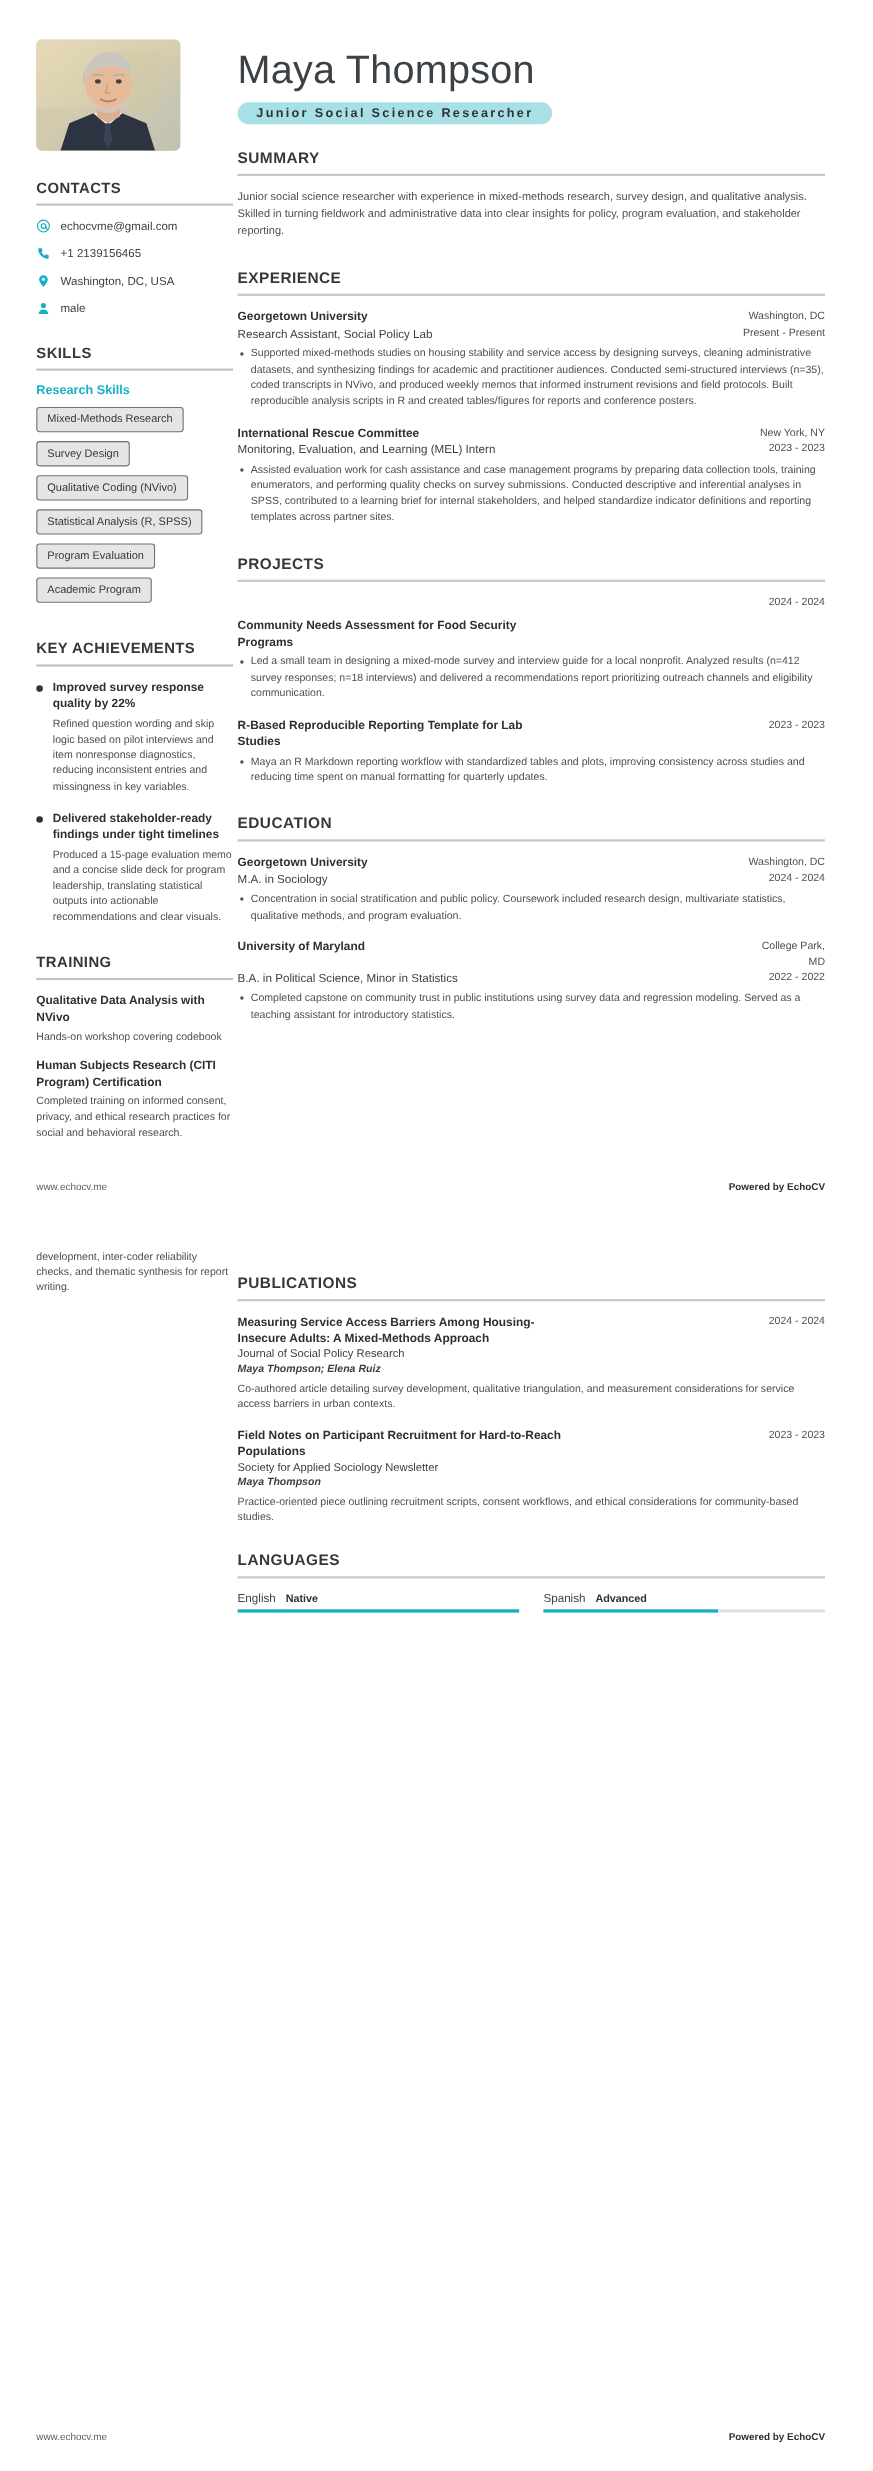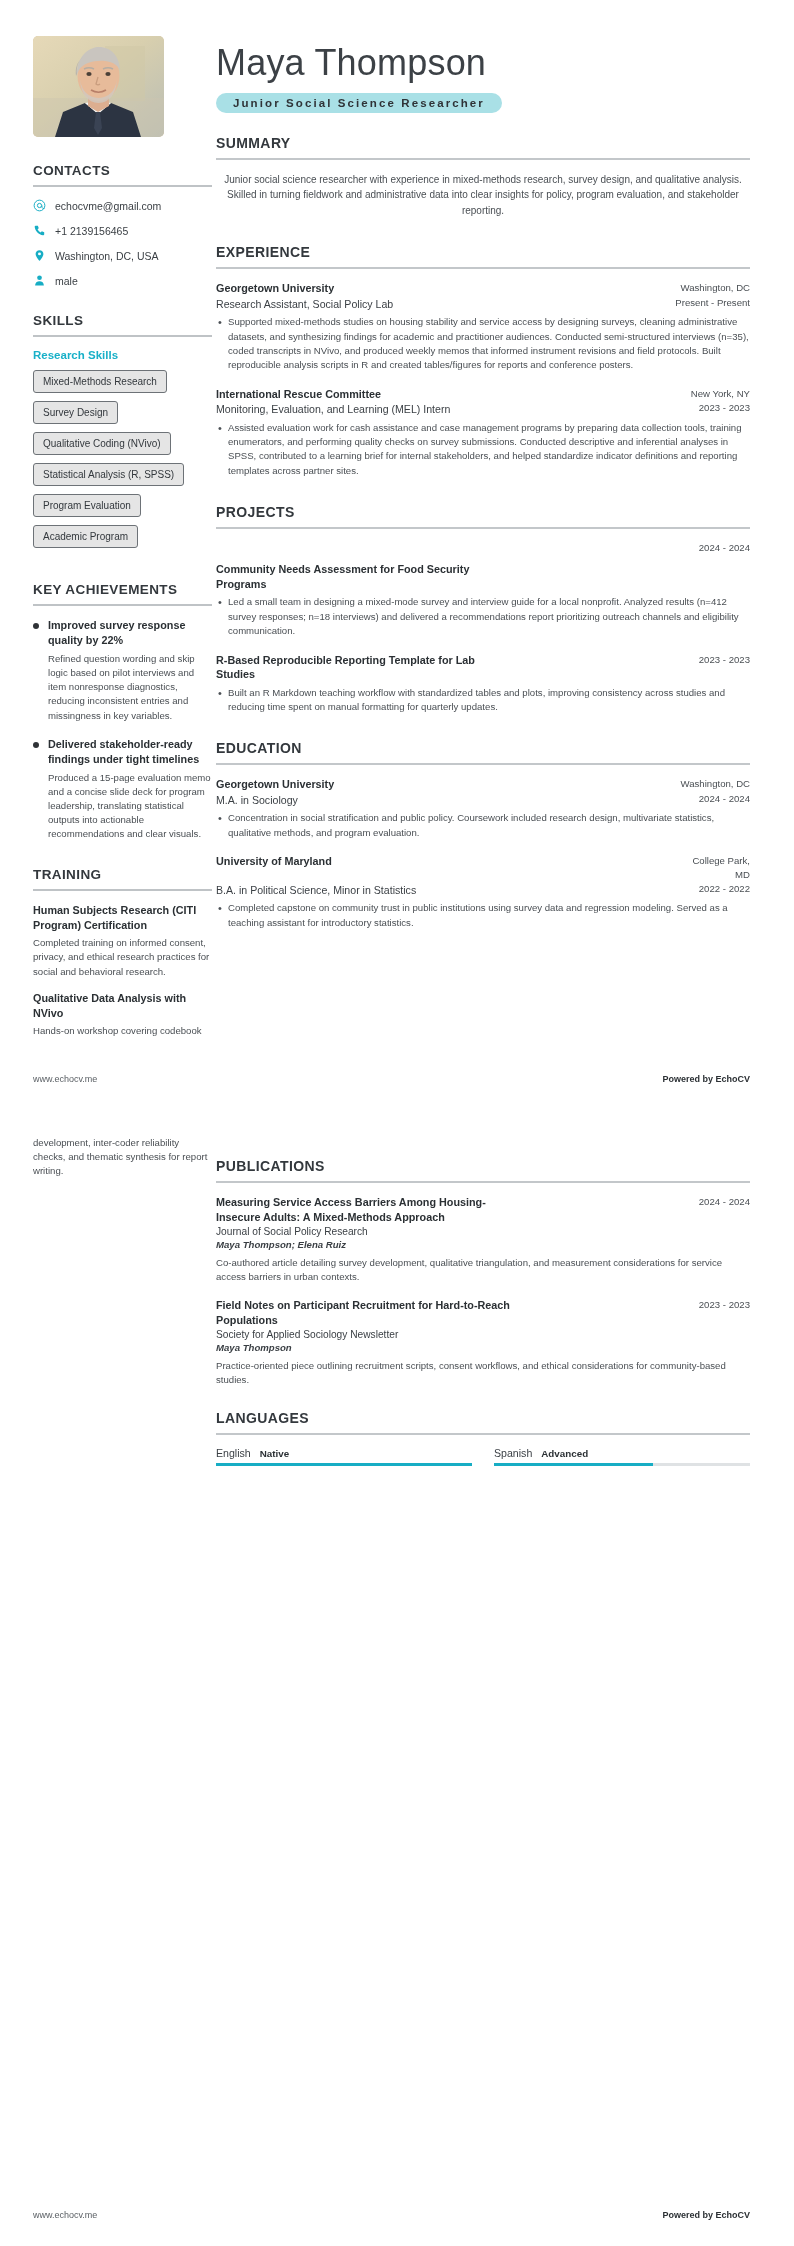--- a/index.html
+++ b/index.html
@@ -122,21 +122,20 @@
     border-radius: 11px;
     padding: 4px 17px;
     font-size: 11.5px;
     font-weight: 600;
     letter-spacing: 2.1px;
   }
   .summary-text {
     font-size: 10px;
     line-height: 1.55;
     color: #4a4f54;
-    text-align: center;
   }
 
   
   .entry { margin-bottom: 14px; }
   .entry-head { display: flex; justify-content: space-between; align-items: flex-start; gap: 12px; }
   .entry-org { font-weight: 700; font-size: 10.8px; color: #2b3034; line-height: 1.35; }
   .entry-meta { text-align: right; font-size: 9.6px; color: #4a4f54; line-height: 1.45; white-space: nowrap; }
   .entry-sub { font-size: 10.6px; color: #3a3f44; margin-top: 1px; line-height: 1.35; }
   .entry-row2 { display:flex; justify-content: space-between; align-items: flex-start; gap: 12px; }
   .bullets { margin: 4px 0 0 0; padding: 0; list-style: none; }
@@ -305,26 +304,26 @@
           <div>
             <div class="ach-title">Delivered stakeholder-ready findings under tight timelines</div>
             <div class="ach-desc">Produced a 15-page evaluation memo and a concise slide deck for program leadership, translating statistical outputs into actionable recommendations and clear visuals.</div>
           </div>
         </div>
 
         <h2 class="sec-h">TRAINING</h2>
         <div class="sec-rule"></div>
 
         <div>
+          <div class="tr-title">Qualitative Data Analysis with NVivo</div>
+          <div class="tr-desc">Hands-on workshop covering codebook</div>
+        </div>
+        <div>
           <div class="tr-title">Human Subjects Research (CITI Program) Certification</div>
           <div class="tr-desc">Completed training on informed consent, privacy, and ethical research practices for social and behavioral research.</div>
-        </div>
-        <div>
-          <div class="tr-title">Qualitative Data Analysis with NVivo</div>
-          <div class="tr-desc">Hands-on workshop covering codebook</div>
         </div>
       </aside>
 
       <main class="right-col">
 
         <h1 class="name">Maya Thompson</h1>
         <div><span class="role-pill">Junior Social Science Researcher</span></div>
 
         <h2 class="sec-h" style="margin-top:22px;">SUMMARY</h2>
         <div class="sec-rule"></div>
@@ -373,21 +372,21 @@
             <li>Led a small team in designing a mixed-mode survey and interview guide for a local nonprofit. Analyzed results (n=412 survey responses; n=18 interviews) and delivered a recommendations report prioritizing outreach channels and eligibility communication.</li>
           </ul>
         </div>
 
         <div class="entry">
           <div class="entry-head">
             <div class="entry-org" style="max-width:290px;">R-Based Reproducible Reporting Template for Lab Studies</div>
             <div class="entry-meta">2023 - 2023</div>
           </div>
           <ul class="bullets">
-            <li>Built an R Markdown teaching workflow with standardized tables and plots, improving consistency across studies and reducing time spent on manual formatting for quarterly updates.</li>
+            <li>Maya an R Markdown reporting workflow with standardized tables and plots, improving consistency across studies and reducing time spent on manual formatting for quarterly updates.</li>
           </ul>
         </div>
 
         <h2 class="sec-h">EDUCATION</h2>
         <div class="sec-rule"></div>
 
         <div class="entry">
           <div class="entry-head">
             <div class="entry-org">Georgetown University</div>
             <div class="entry-meta">Washington, DC</div>

